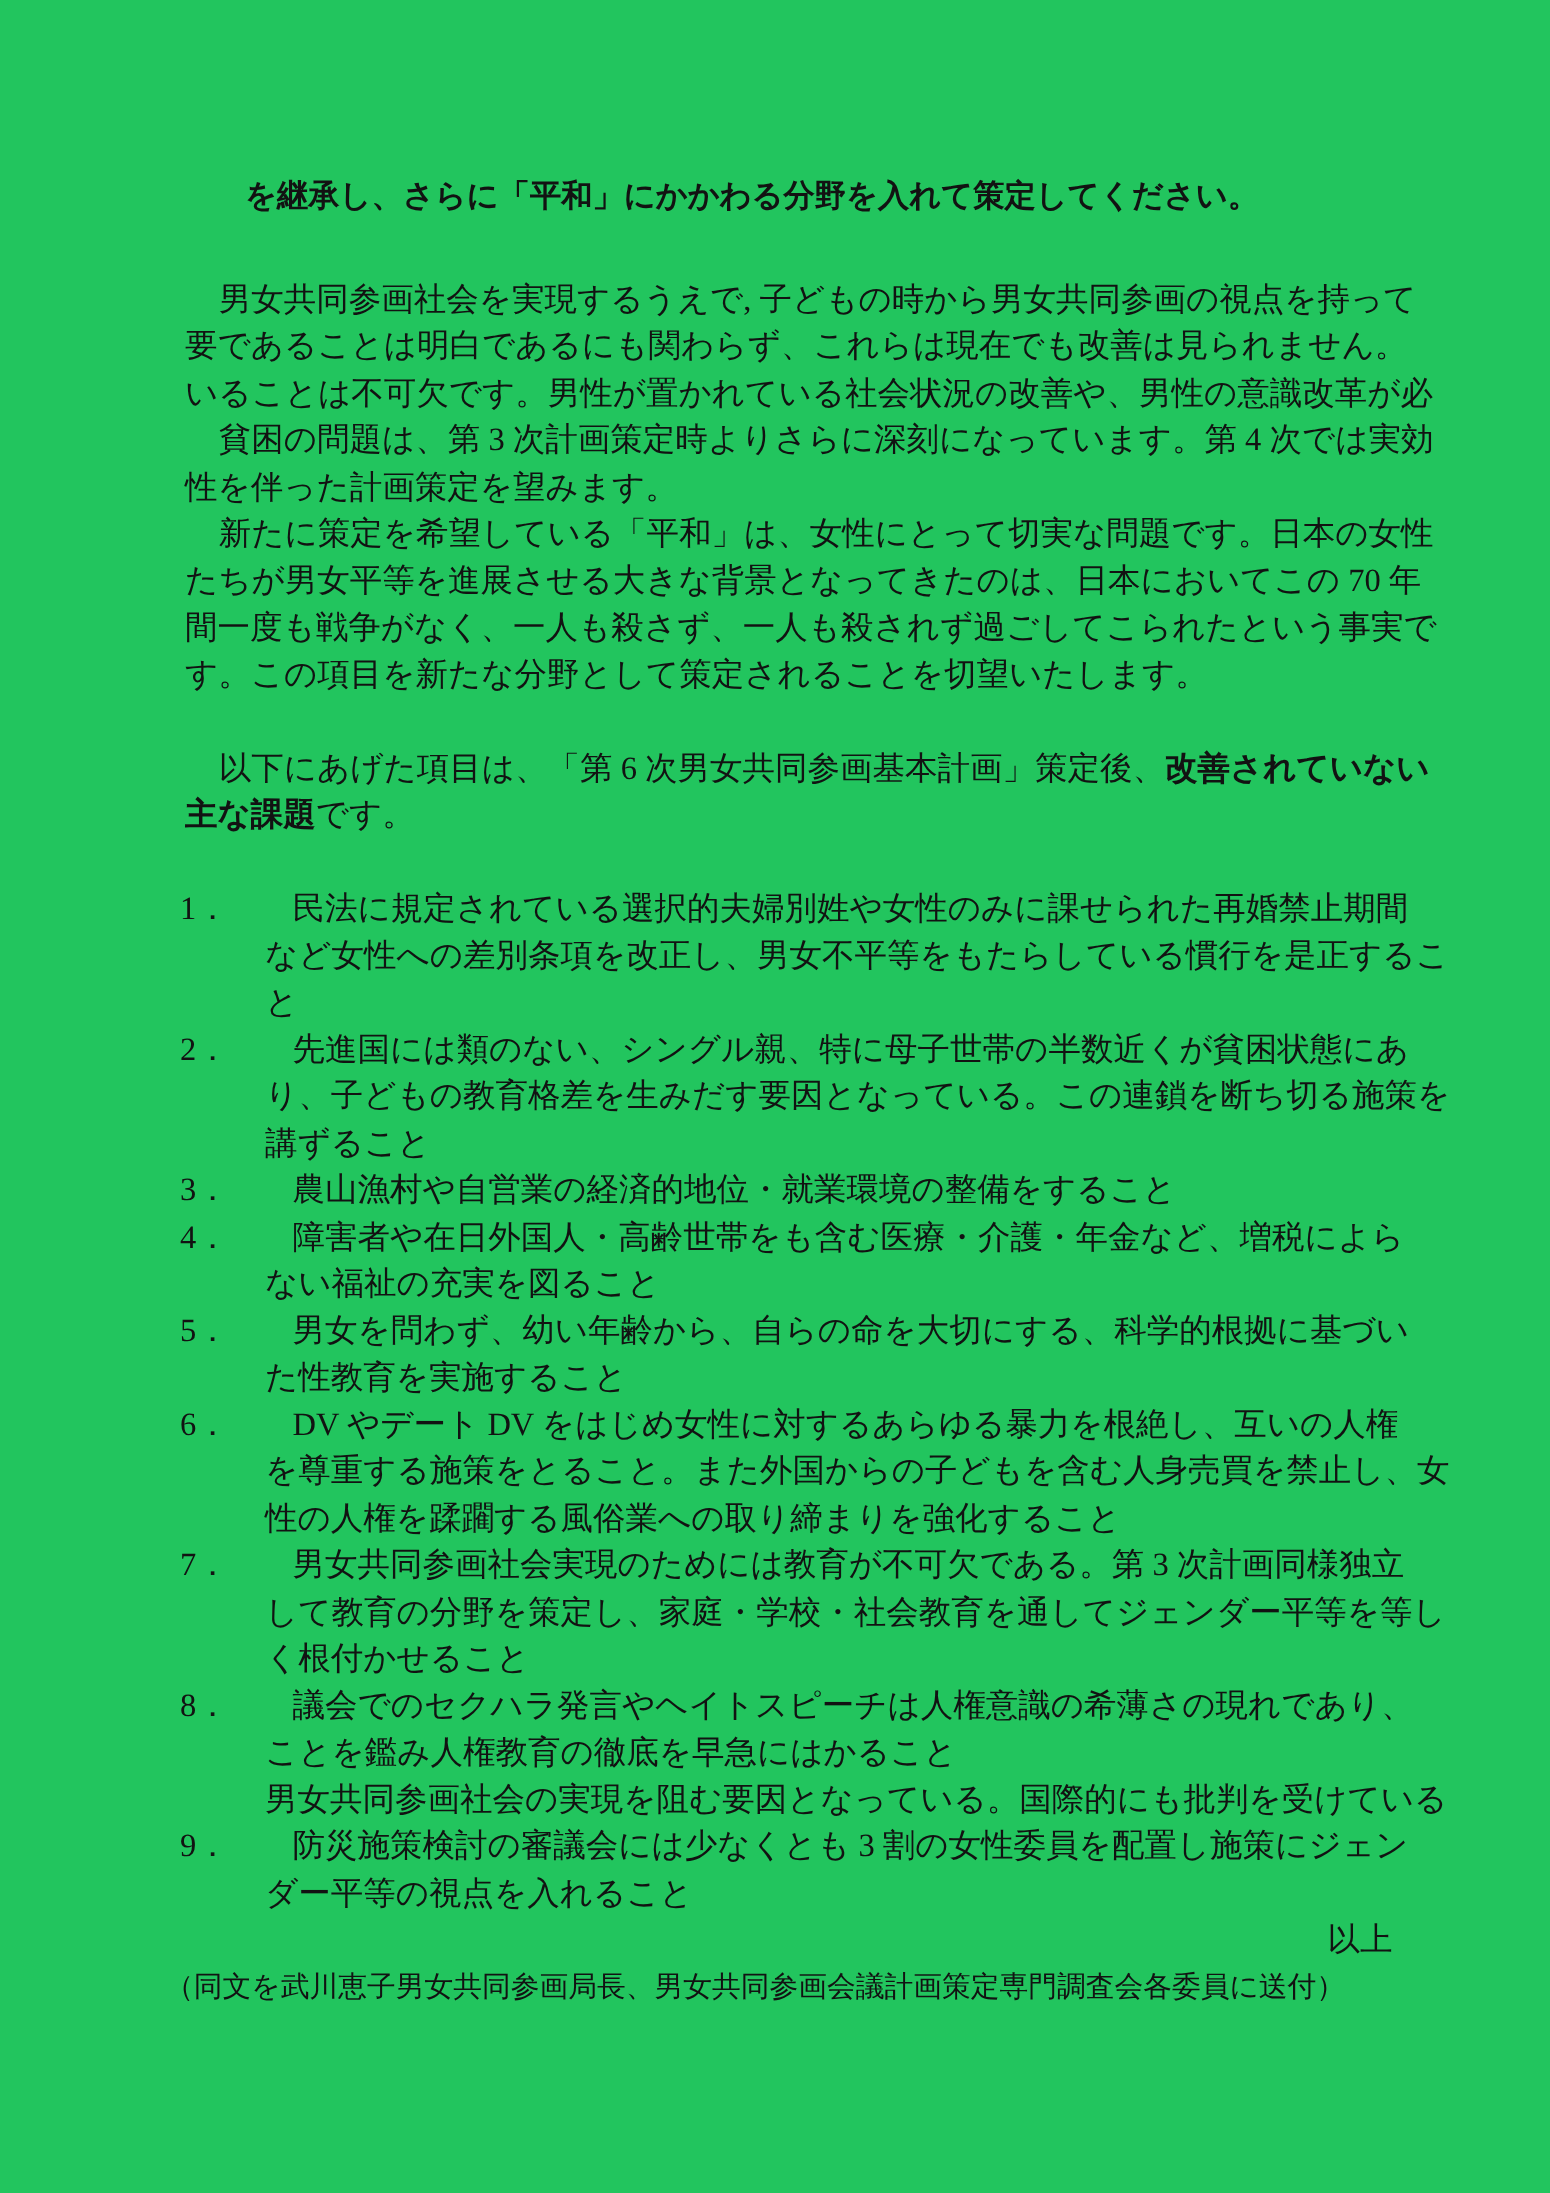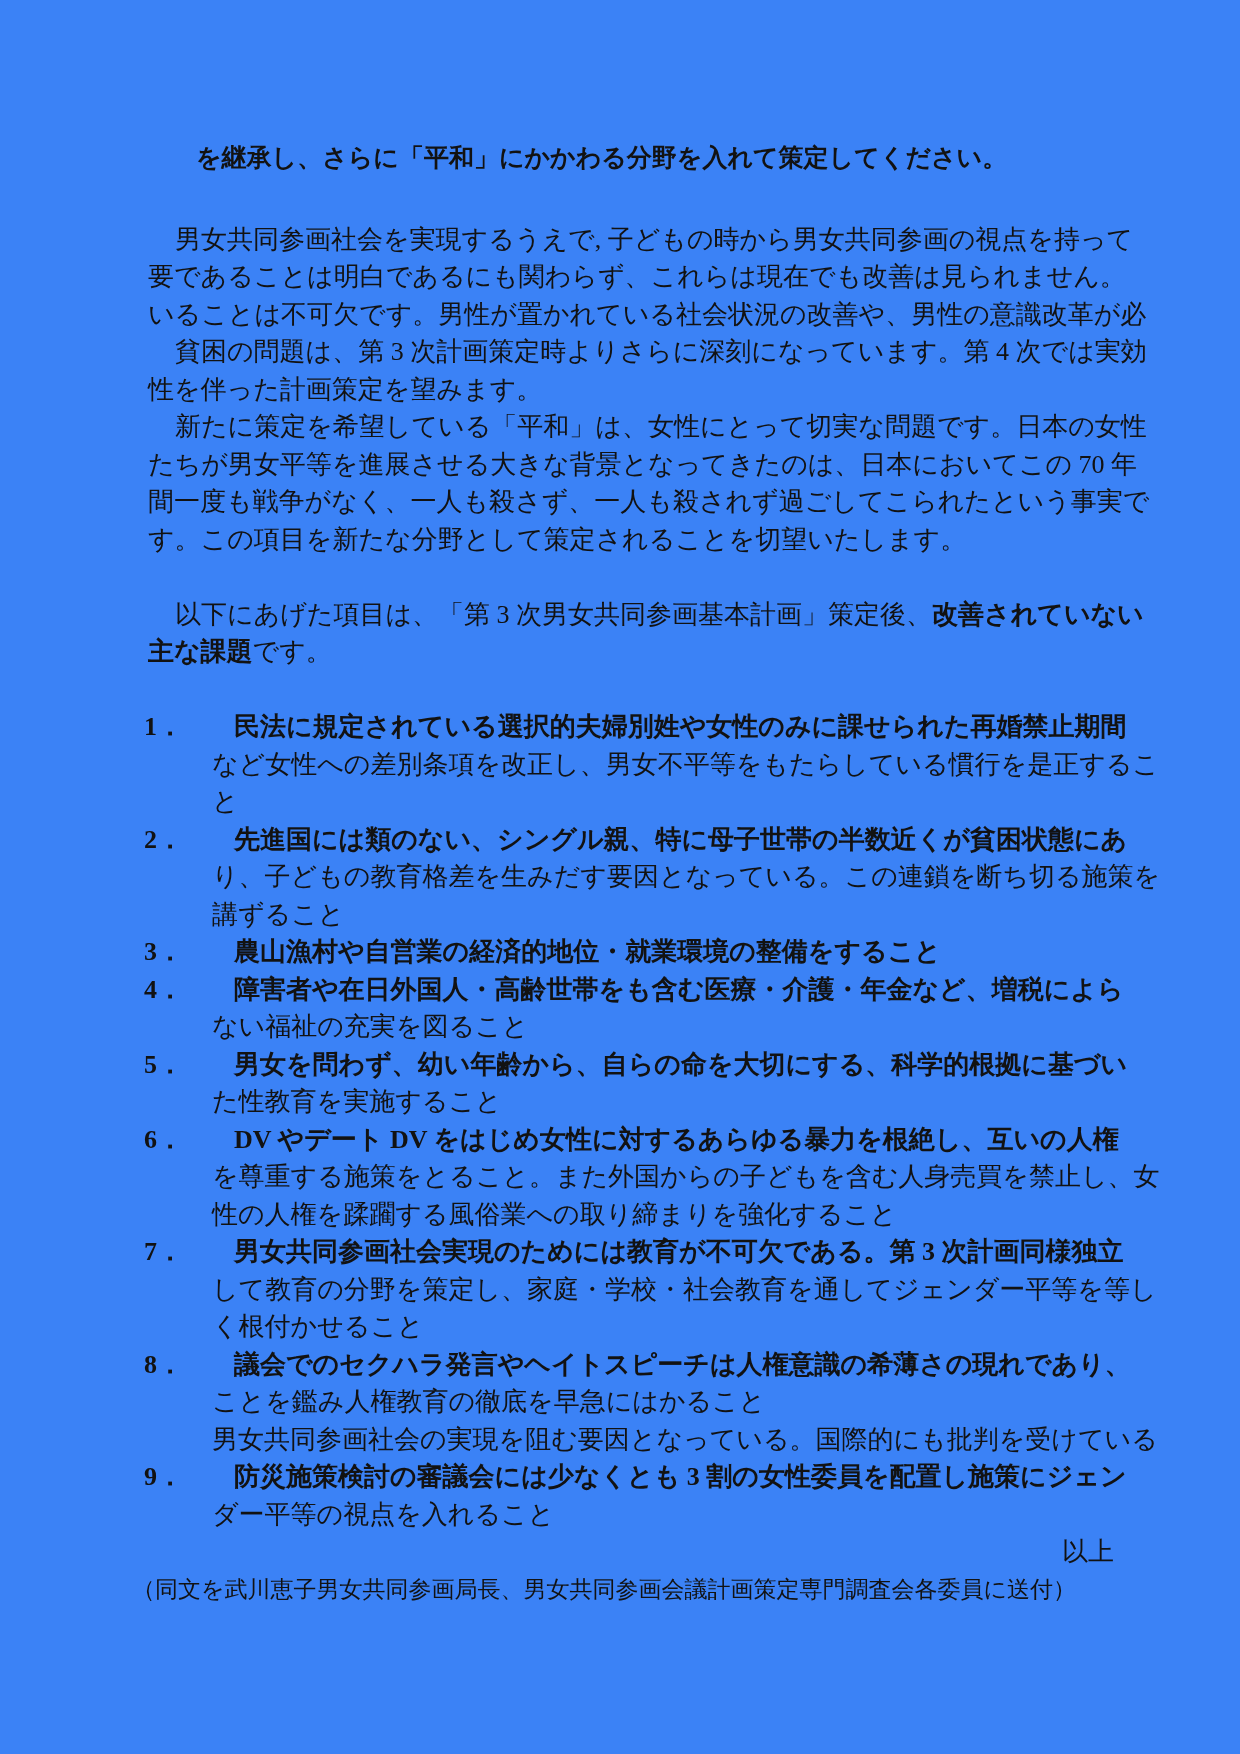--- a/index.html
+++ b/index.html
@@ -1,20 +1,20 @@
 <!DOCTYPE html>
 <html lang="ja"><head>
 <meta charset="utf-8">
 <style>
   html,body { margin:0; padding:0; background:#e8e8e8; }
   .page {
     position:relative;
     width:1240px; height:1754px;
     margin:0 auto;
-    background:#3b82f6;
+    background:#22c55e;
     box-sizing:border-box;
     padding:139px 98px 0 148px;
     font-family:"Liberation Serif","DejaVu Serif",serif;
     font-size:26px;
     line-height:37.5px;
     color:#121212;
   }
   .line { white-space:nowrap; height:37.5px; }
   .indent { text-indent:27px; }
   .heading {
@@ -24,21 +24,21 @@
     text-indent:48px;
     margin-bottom:44px;
     white-space:nowrap;
   }
   .lead { margin-top:37.5px; }
   .b {
     font-family:Liberation Serif, serif;
     font-weight:700;
   }
   .list { margin-top:37.5px; }
-  .item .first { margin-left:-4px;font-weight:bold; }
+  .item .first { margin-left:-4px; }
   .num { display:inline-block; width:90px; }
   .cont { margin-left:64px; }
   .closing { text-align:right; margin-right:28px; height:37.5px; }
   .footnote { margin-left:-16px; font-size:23px; height:37.5px; white-space:nowrap; }
 </style>
 </head>
 <body>
 
 <div class="page">
 
@@ -56,21 +56,21 @@
   </div>
 
   <div class="para">
     <div class="line indent">新たに策定を希望している「平和」は、女性にとって切実な問題です。日本の女性</div>
     <div class="line">たちが男女平等を進展させる大きな背景となってきたのは、日本においてこの 70 年</div>
     <div class="line">間一度も戦争がなく、一人も殺さず、一人も殺されず過ごしてこられたという事実で</div>
     <div class="line">す。この項目を新たな分野として策定されることを切望いたします。</div>
   </div>
 
   <div class="lead">
-    <div class="line indent"><span>以下にあげた項目は、「第 3 次男女共同参画基本計画」策定後、</span><span class="b">改善されていない</span></div>
+    <div class="line indent"><span>以下にあげた項目は、「第 6 次男女共同参画基本計画」策定後、</span><span class="b">改善されていない</span></div>
     <div class="line"><span class="b">主な課題</span><span>です。</span></div>
   </div>
 
   <div class="list">
 
     <div class="item">
       <div class="line first"><span class="num">1．</span><span>民法に規定されている選択的夫婦別姓や女性のみに課せられた再婚禁止期間</span></div>
       <div class="line cont">など女性への差別条項を改正し、男女不平等をもたらしている慣行を是正するこ</div>
       <div class="line cont">と</div>
     </div>

